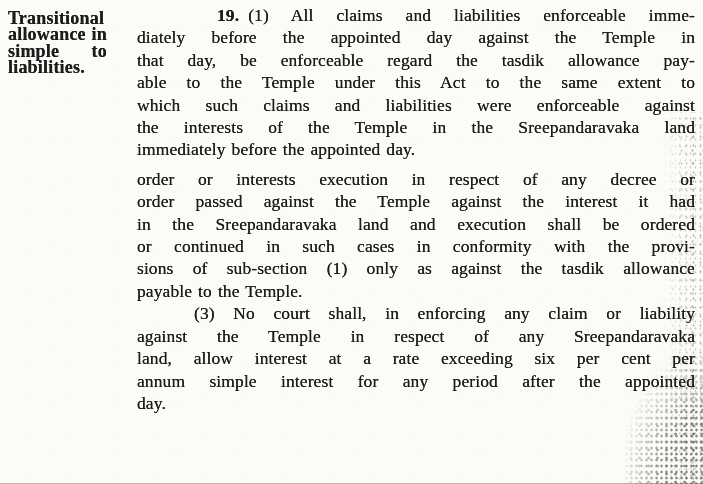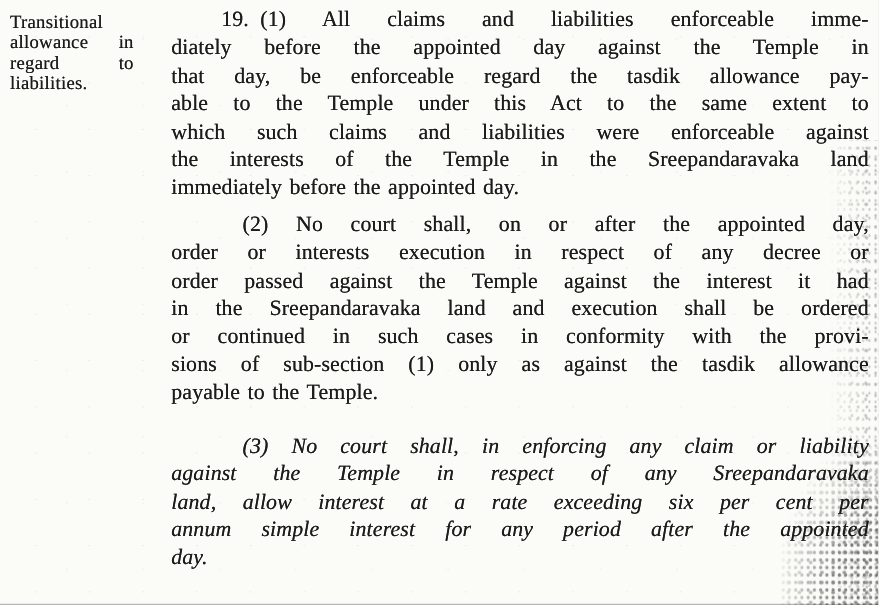--- a/index.html
+++ b/index.html
@@ -11,40 +11,40 @@
     position:relative;
     width:703px;height:484px;
     background:var(--paper);
     overflow:hidden;
     font-family:"Liberation Serif","DejaVu Serif",serif;
     color:var(--ink);
   }
   
   .margin-note{
     position:absolute;left:8px;top:10px;width:99px;
-    font-size:15px;line-height:16.3px;font-weight:normal;
+    font-size:18px;line-height:16.3px;font-weight:bold;
     letter-spacing:.2px;
     text-shadow:0 0 .4px rgba(25,25,25,.85);
   }
   .mline{text-align:left;}
   .mline.j{text-align:justify;text-align-last:justify;}
   
   .body-text{
     position:absolute;left:137px;top:4px;width:558px;
     font-size:17.5px;line-height:22.4px;
     letter-spacing:.1px;word-spacing:1.5px;
     text-shadow:0 0 .45px rgba(22,22,22,.9);
   }
   .line{text-align:justify;text-align-last:justify;}
   .line.last{text-align-last:left;}
   .line.first{text-indent:40px;}
   .line.first-lg{text-indent:57px;}
   .para-2{margin-top:7px;}
-  .para-3{margin-top:20px;font-style:italic;}
-  .secnum{font-weight:normal;padding-right:9px;}
+  .para-3{}
+  .secnum{font-weight:bold;padding-right:9px;margin-left:40px;}
   
   .noise-overlay{
     position:absolute;inset:0;pointer-events:none;
     background-image:
       radial-gradient(rgba(40,40,40,.55) .5px, transparent 1px),
       radial-gradient(rgba(70,70,60,.45) .5px, transparent 1.1px);
     background-size:43px 37px,61px 53px;
     background-position:7px 11px,23px 5px;
     opacity:.15;
   }
@@ -79,40 +79,39 @@
   }
 </style>
 </head>
 <body>
 
 <div class="page">
 
   <aside class="margin-note">
     <div class="mline j">Transitional</div>
     <div class="mline j">allowance in</div>
-    <div class="mline j">regard to</div>
+    <div class="mline j">simple to</div>
     <div class="mline">liabilities.</div>
   </aside>
 
   <main class="body-text">
 
     <div class="para para-1">
       <div class="line first">
         <span class="secnum">19.</span><span>(1) All claims and liabilities enforceable imme-</span>
       </div>
       <div class="line">diately before the appointed day against the Temple in</div>
       <div class="line">that day, be enforceable regard the tasdik allowance pay-</div>
       <div class="line">able to the Temple under this Act to the same extent to</div>
       <div class="line">which such claims and liabilities were enforceable against</div>
       <div class="line">the interests of the Temple in the Sreepandaravaka land</div>
       <div class="line last">immediately before the appointed day.</div>
     </div>
 
     <div class="para para-2">
-      <div class="line first-lg">(2) No court shall, on or after the appointed day,</div>
       <div class="line">order or interests execution in respect of any decree or</div>
       <div class="line">order passed against the Temple against the interest it had</div>
       <div class="line">in the Sreepandaravaka land and execution shall be ordered</div>
       <div class="line">or continued in such cases in conformity with the provi-</div>
       <div class="line">sions of sub-section (1) only as against the tasdik allowance</div>
       <div class="line last">payable to the Temple.</div>
     </div>
 
     <div class="para para-3">
       <div class="line first-lg">(3) No court shall, in enforcing any claim or liability</div>

